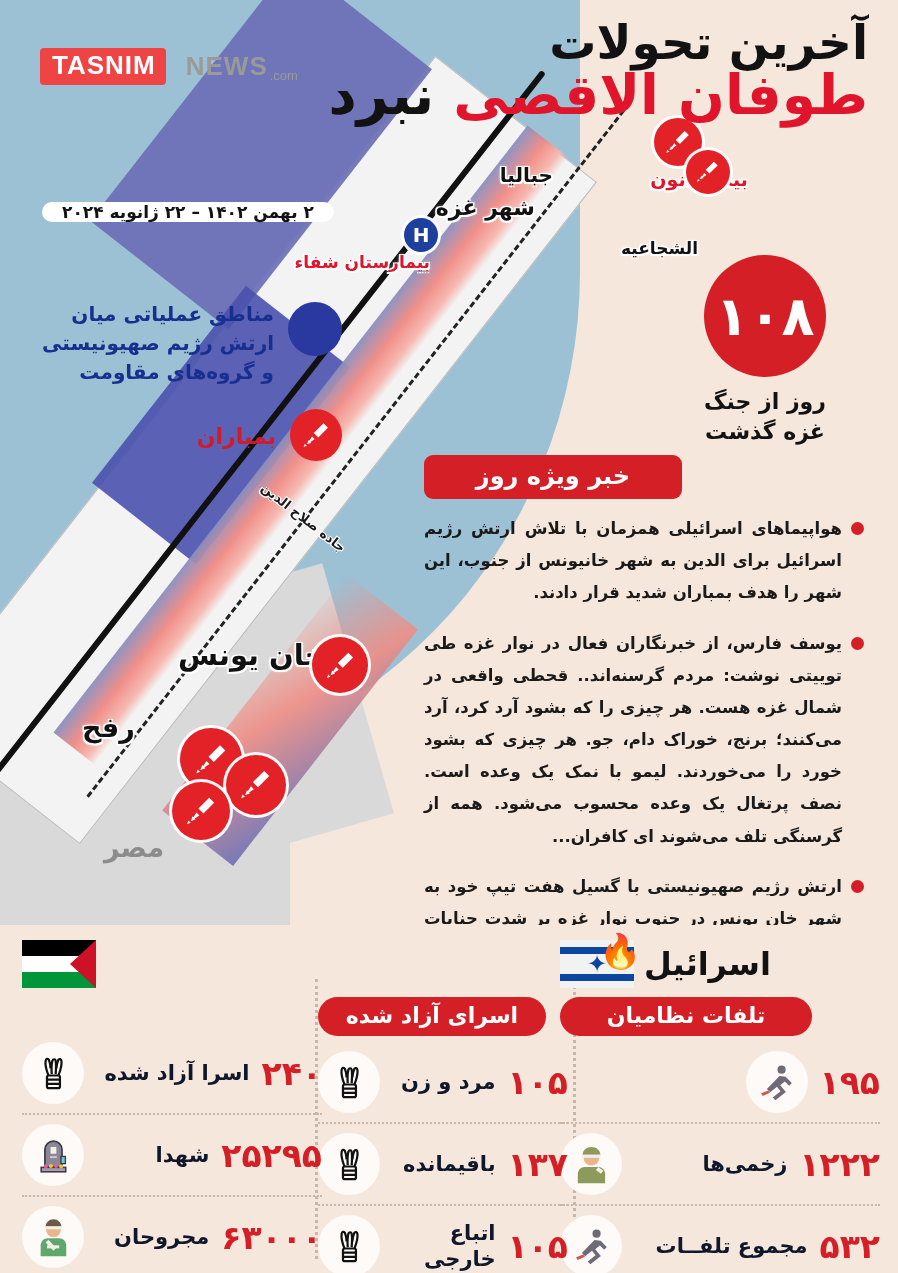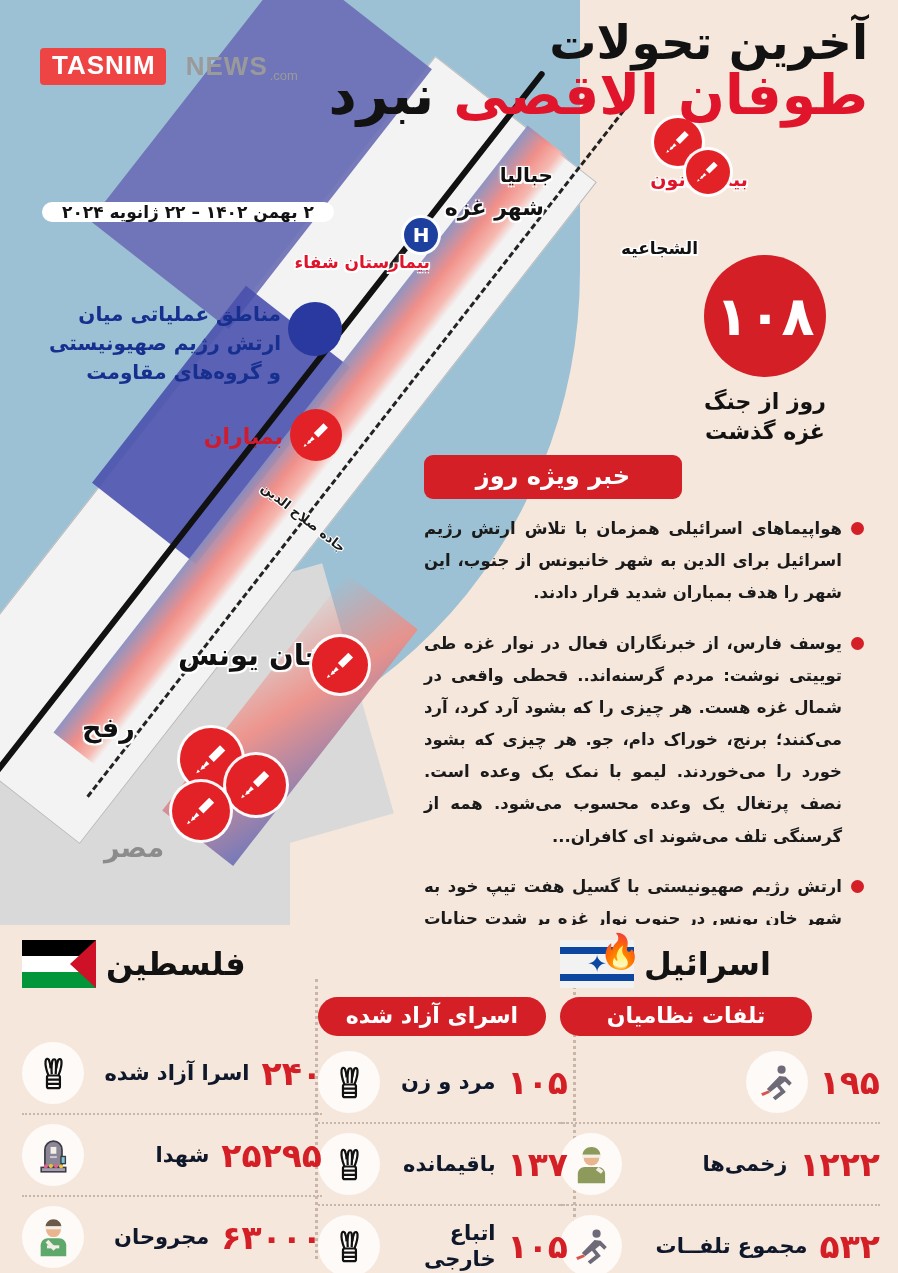--- a/index.html
+++ b/index.html
@@ -173,21 +173,21 @@
   #date-badge {
     position:absolute; left:42px; top:202px;
     background:#fff; color:#121212;
     font-size:17px; font-weight:bold;
     padding:0 20px; border-radius:14px;
     white-space:nowrap;
   }
 
   
   #legend { position:absolute; left:42px; top:300px; width:300px; }
-  .legend-row { display:flex; align-items:flex-start; gap:7px; margin-bottom:22px; }
+  .legend-row { display:flex; align-items:flex-start; gap:14px; margin-bottom:22px; }
   .legend-swatch-blue {
     width:54px; height:54px; border-radius:50%;
     background:#2a39a0; flex:0 0 auto; margin-top:2px;
   }
   .legend-swatch-bomb {
     width:52px; height:52px; border-radius:50%;
     background:#e32227; flex:0 0 auto;
     display:flex; align-items:center; justify-content:center;
   }
   .legend-swatch-bomb svg { width:62%; height:62%; }
@@ -318,21 +318,21 @@
     <div class="strip" id="strip-north-blue"></div>
     <div class="strip" id="strip-mid-blue"></div>
     <div class="strip" id="strip-red-edge"></div>
     <div class="strip" id="strip-south-red"></div>
     <div id="road"></div>
     <div id="border-dash"></div>
   </div>
 
   <div class="map-label red" style="right:150px; top:168px; font-size:19px;">بیت حانون</div>
   <div class="map-label" style="right:345px; top:163px; font-size:20px;">جبالیا</div>
-  <div class="map-label" style="right:354px; top:195px; font-size:22px;margin-left:48px;">شهر غزه</div>
+  <div class="map-label" style="right:363px; top:195px; font-size:22px;margin-left:48px;">شهر غزه</div>
   <div class="map-label" style="right:200px; top:238px; font-size:17px;">الشجاعیه</div>
   <div class="map-label red" style="right:468px; top:252px; font-size:17px;">بیمارستان شفاء</div>
   <div class="map-label rot" style="left:252px; top:510px;">جاده صلاح الدین</div>
   <div class="map-label" style="left:178px; top:638px; font-size:29px;">خان یونس</div>
   <div class="map-label" style="left:82px; top:712px; font-size:27px;">رفح</div>
   <div class="map-label grey" style="left:104px; top:832px; font-size:27px;">مصر</div>
 
   <div id="hospital" style="right:460px; top:218px;">H</div>
 
   <div class="bomb" style="width:48px;height:48px; right:196px; top:118px;">
@@ -519,21 +519,20 @@
             <path d="M15 13c1-2.6 2-5.5 1.7-8.3-.1-1.2-1.4-1.6-1.9-.6-.6 1.3-.9 3.3-1.1 4.9"></path>
             <rect x="8.2" y="13.2" width="7.6" height="7.4" rx="1"></rect>
             <path d="M8.2 15.6h7.6M8.2 18.1h7.6"></path>
           </svg>
       </div>
     </div>
   </div>
 
   <div class="col" id="col-pal">
     <div class="col-head">
-      <div class="col-title">فلسطین</div>
       <div class="flag">
         <div class="pal-k"></div>
           <div class="pal-w"></div>
           <div class="pal-g"></div>
           <div class="pal-r"></div>
       </div>
     </div>
     <div style="height:36px;"></div>
 
     <div class="stat-row">

